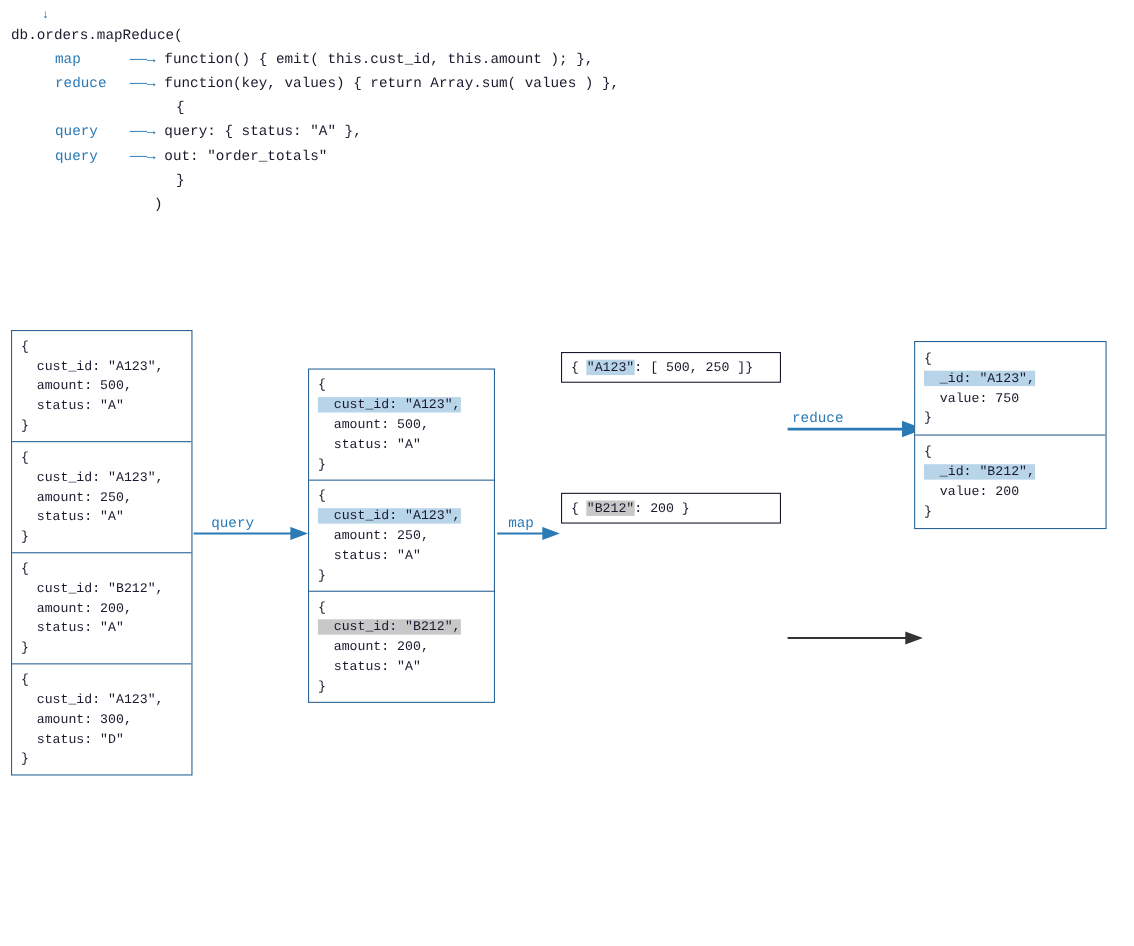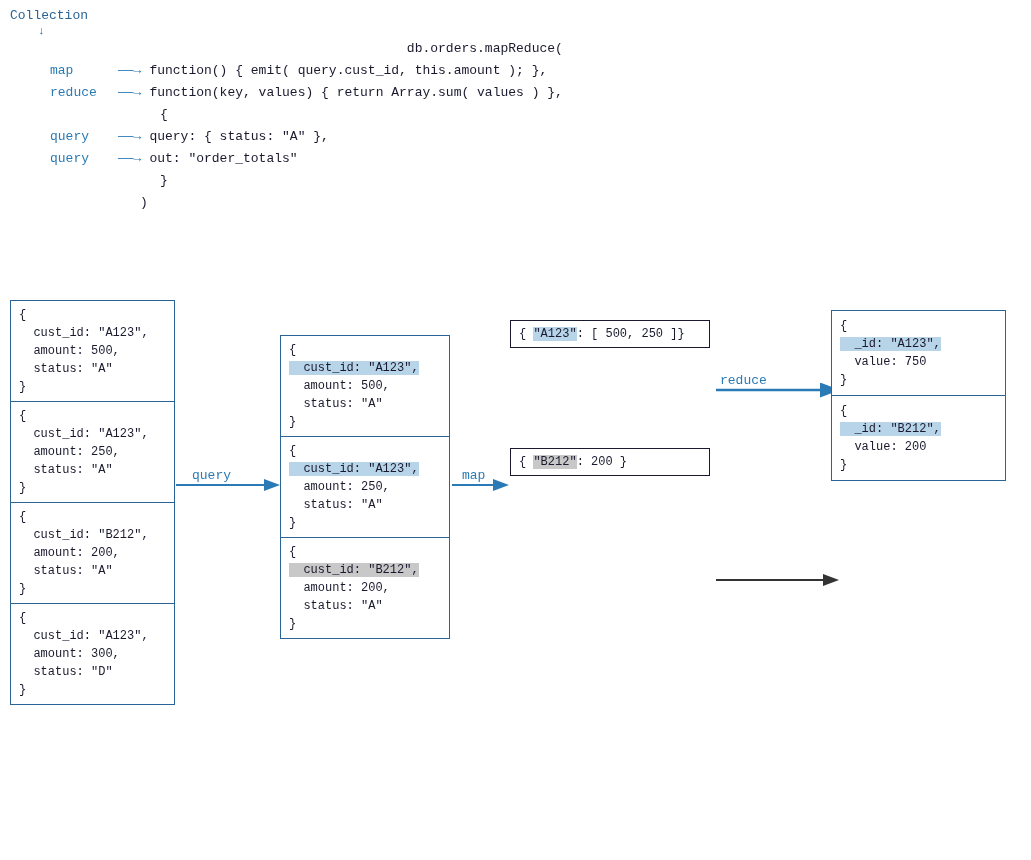--- a/index.html
+++ b/index.html
@@ -31,21 +31,20 @@
       color: #2a6496;
       font-size: 11px;
       margin-left: 28px;
       margin-bottom: 2px;
     }
 
     .code-line {
       color: #1a1a2e;
       font-size: 13px;
       line-height: 1.6;
-      text-align: right;
     }
 
     .code-indent {
       display: flex;
       align-items: center;
       line-height: 1.7;
     }
 
     .code-label {
       color: #2a7ab5;
@@ -180,30 +179,29 @@
       left: 0;
       width: 1031px;
       height: 570px;
       pointer-events: none;
     }
   </style>
 </head>
 <body>
 
 <div class="code-section">
-  <div class="collection-label">Collection</div>
   <div class="arrow-down">↓</div>
   <div class="code-line">
     <span>db.orders.mapReduce(</span>
   </div>
   <div class="code-indent">
     <span style="width:40px"></span>
     <span class="code-label">map</span>
     <span class="code-arrow">——→</span>
-    <span class="code-value">function() { emit( query.cust_id, this.amount ); },</span>
+    <span class="code-value">function() { emit( this.cust_id, this.amount ); },</span>
   </div>
   <div class="code-indent">
     <span style="width:40px"></span>
     <span class="code-label">reduce</span>
     <span class="code-arrow">——→</span>
     <span class="code-value">function(key, values) { return Array.sum( values ) },</span>
   </div>
   <div class="code-indent">
     <span style="width:150px"></span>
     <span class="code-value">{</span>

